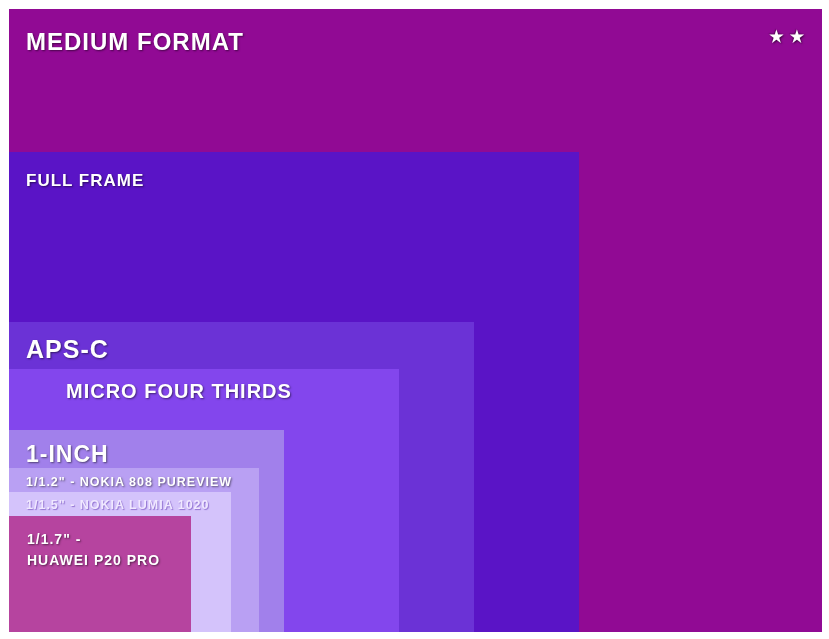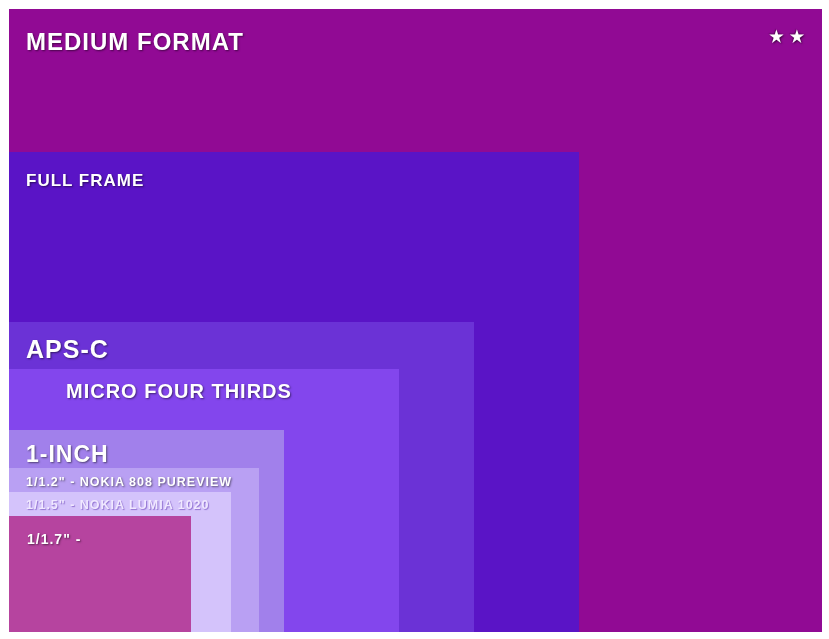--- a/index.html
+++ b/index.html
@@ -128,16 +128,17 @@
     <div class="label">1/1.2" - Nokia 808 Pureview</div>
   </div>
 
   <div class="format nokia-1020">
     <div class="label">1/1.5" - Nokia Lumia 1020</div>
   </div>
 
   <div class="format huawei">
     <div class="label">
       <span>1/1.7" -</span><br>
+      <span>Huawei P20 Pro</span>
     </div>
   </div>
 
 </div>
 
 </body></html>

